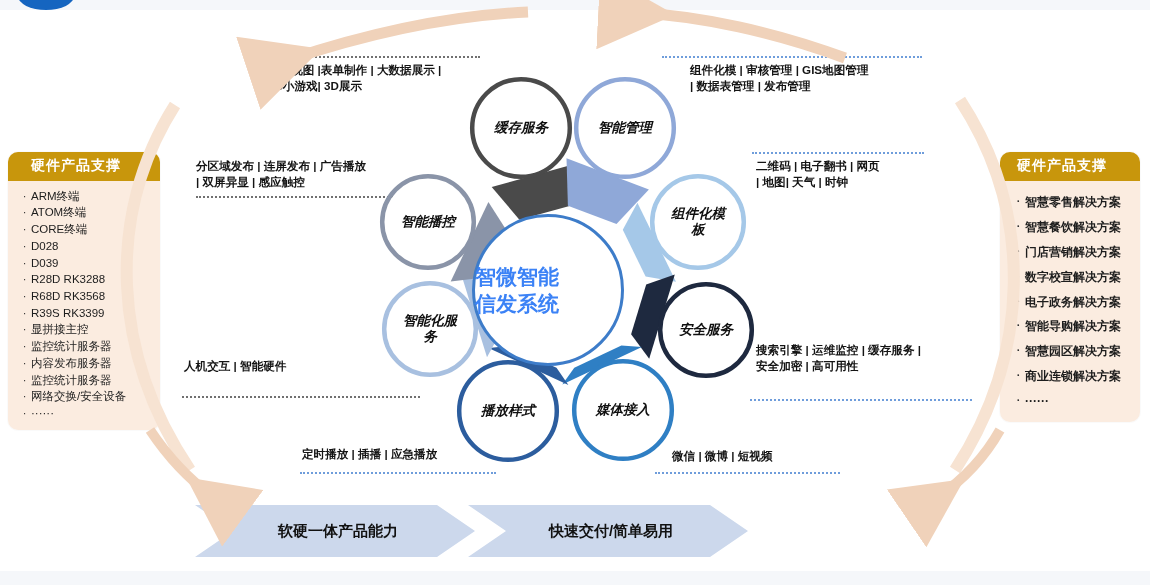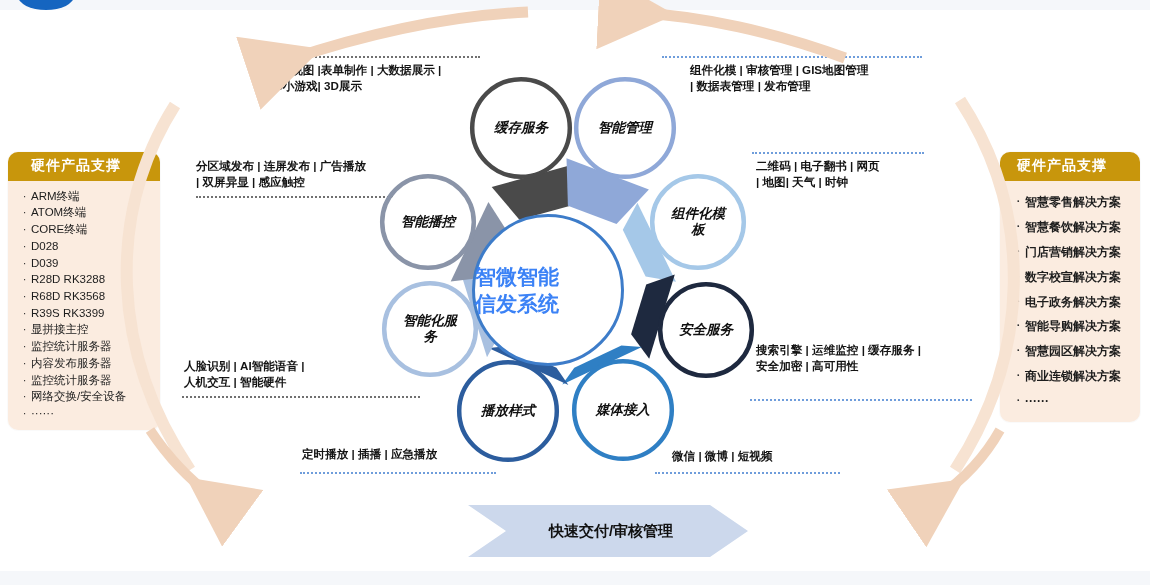--- a/index.html
+++ b/index.html
@@ -176,21 +176,20 @@
     <div>分区域发布 | 连屏发布 | 广告播放</div>
     <div>| 双屏异显 | 感应触控</div>
   </div>
 
   <div class="note" style="left:756px;top:158px;width:180px;">
     <div>二维码 | 电子翻书 | 网页</div>
     <div>| 地图| 天气 | 时钟</div>
   </div>
 
   <div class="note" style="left:184px;top:358px;width:232px;">
-    <div>人脸识别 | AI智能语音 |</div>
     <div>人机交互 | 智能硬件</div>
   </div>
 
   <div class="note" style="left:756px;top:342px;width:220px;">
     <div>搜索引擎 | 运维监控 | 缓存服务 |</div>
     <div>安全加密 | 高可用性</div>
   </div>
 
   <div class="note" style="left:302px;top:446px;width:200px;">
     <div>定时播放 | 插播 | 应急播放</div>
@@ -297,17 +296,20 @@
           <span class="bl">·</span>
           <span class="tx">商业连锁解决方案</span>
         </li>
         <li>
           <span class="bl">·</span>
           <span class="tx">······</span>
         </li>
       </ul>
   </div>
 
+  <div class="chev" id="chev1">
+    <span>软硬一体产品能力</span>
+  </div>
   <div class="chev" id="chev2">
-    <span>快速交付/审核管理</span>
+    <span>快速交付/简单易用</span>
   </div>
 
 </div>
 
 </body></html>

